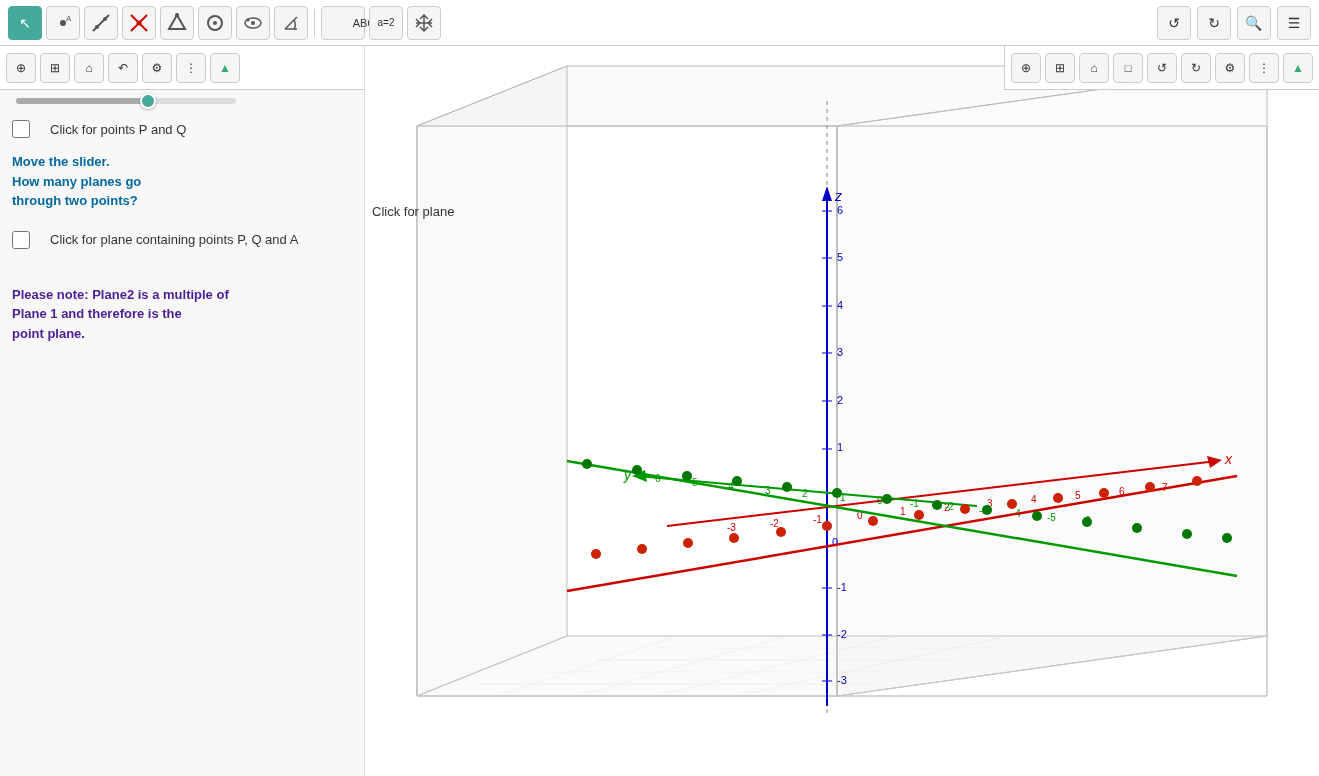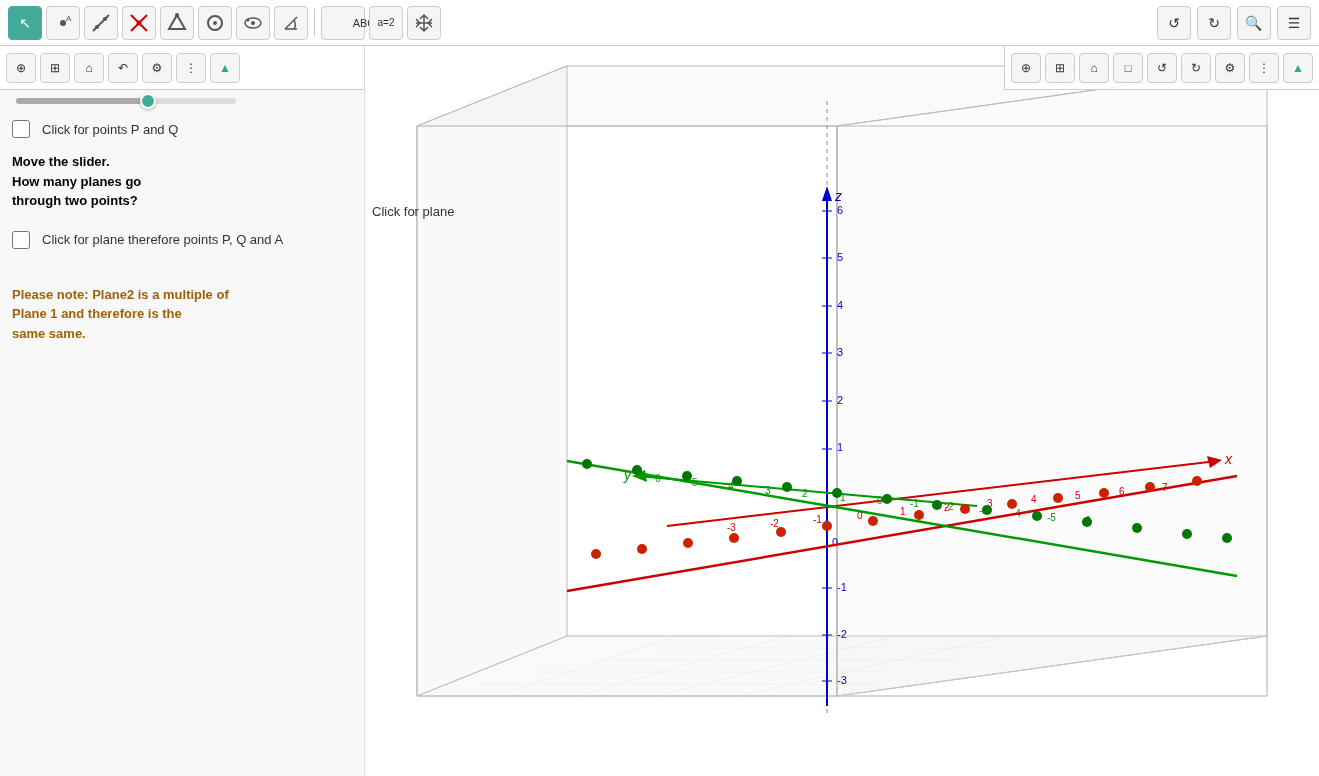--- a/index.html
+++ b/index.html
@@ -44,31 +44,31 @@
       width: 220px; height: 6px; background: linear-gradient(to right, #aaa 0%, #aaa 60%, #ddd 60%);
       border-radius: 3px; position: relative; cursor: pointer;
     }
     .slider-thumb {
       width: 16px; height: 16px; background: #4a9; border-radius: 50%;
       position: absolute; top: -5px; left: calc(60% - 8px); border: 2px solid #fff;
       box-shadow: 0 1px 3px rgba(0,0,0,0.3);
     }
 
     .check-item {
-      display: flex; align-items: center; padding: 8px 12px; gap: 12px;
+      display: flex; align-items: center; padding: 8px 12px; gap: 20px;
     }
     .check-item input[type=checkbox] { width: 18px; height: 18px; cursor: pointer; }
     .check-label { font-size: 13px; color: #333; }
 
     .instruction-text {
-      padding: 6px 12px 12px 12px; font-size: 13px; color: #000000; font-weight: bold; line-height: 1.5;
+      padding: 6px 12px 12px 12px; font-size: 13px; color: #0369a1; font-weight: bold; line-height: 1.5;
     }
 
     .note-text {
-      padding: 8px 12px; font-size: 13px; color: #a16207; font-weight: bold; line-height: 1.5; margin-top: 20px;
+      padding: 8px 12px; font-size: 13px; color: #4c1d95; font-weight: bold; line-height: 1.5; margin-top: 20px;
     }
 
     
     .canvas-area {
       flex: 1; position: relative; background: #fff; overflow: hidden;
     }
     .canvas-toolbar {
       position: absolute; top: 0; right: 0; display: flex; align-items: center;
       background: rgba(255,255,255,0.9); border-bottom: 1px solid #ccc;
       border-left: 1px solid #ccc; padding: 4px 6px; gap: 4px; height: 44px; z-index: 10;
@@ -172,27 +172,27 @@
 
     <div class="instruction-text">
       <div>Move the slider.</div>
       <div>How many planes go</div>
       <div>through two points?</div>
     </div>
 
 
     <div class="check-item">
       <input type="checkbox" style="">
-      <span class="check-label">Click for plane therefore points P, Q and A</span>
+      <span class="check-label">Click for plane containing points P, Q and A</span>
     </div>
 
     <div class="note-text">
       <div>Please note: Plane2 is a multiple of</div>
       <div>Plane 1 and therefore is the</div>
-      <div>same same.</div>
+      <div>point plane.</div>
     </div>
   </div>
 
   <div class="canvas-area">
 
     
     <div class="canvas-toolbar">
       <button class="toolbar-btn">⊕</button>
       <button class="toolbar-btn">⊞</button>
       <button class="toolbar-btn">⌂</button>

